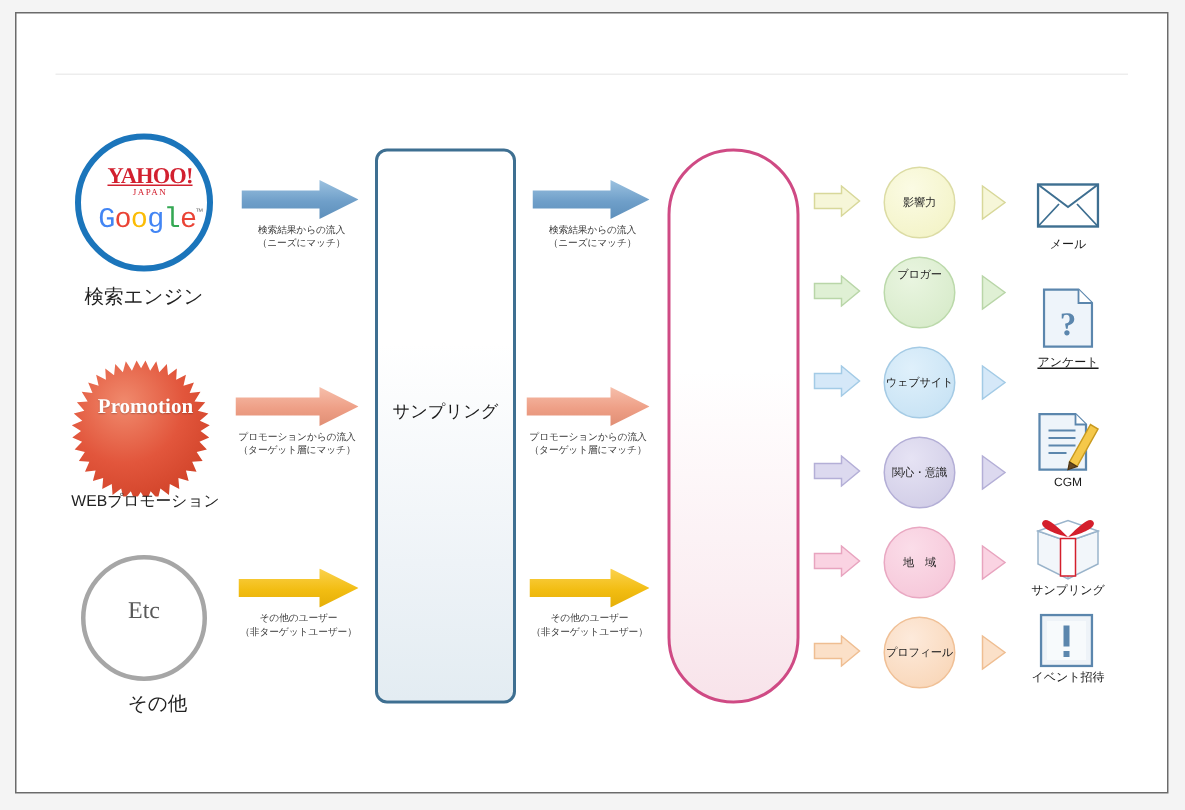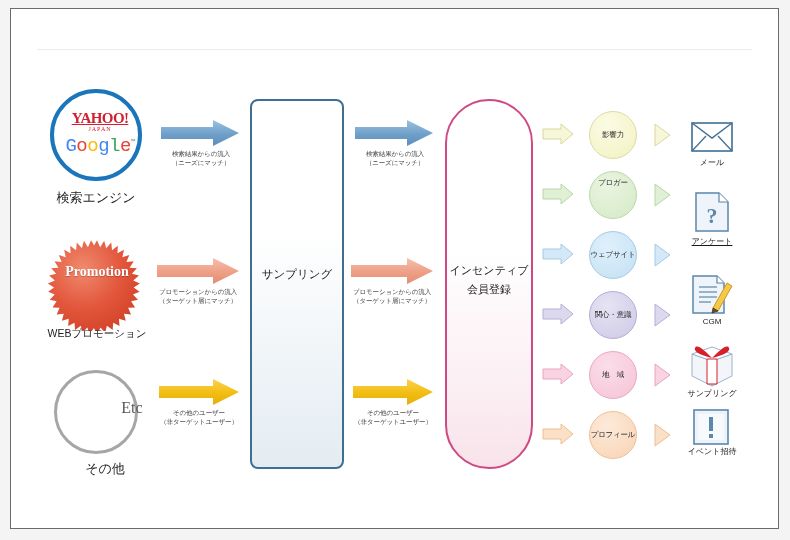--- a/index.html
+++ b/index.html
@@ -27,21 +27,21 @@
 
   
   #promo-burst{position:absolute;left:36px;top:222px;width:100px;height:100px;}
   #promo-label{position:absolute;left:36px;top:255px;width:100px;text-align:center;
     color:#fff;font-size:14px;font-weight:bold;font-family:"Liberation Serif","DejaVu Serif",serif;text-shadow:0 1px 1px rgba(0,0,0,.25);}
 
   
   #etc-circle{position:absolute;left:43px;top:361px;width:84px;height:84px;border-radius:50%;
     border:3px solid #a6a6a6;background:#fff;box-sizing:border-box;}
   #etc-label{position:absolute;left:43px;top:390px;width:84px;text-align:center;font-size:16px;color:#595959;
-    font-family:"Liberation Serif","DejaVu Serif",serif;padding-left:36px;}
+    font-family:"Liberation Serif","DejaVu Serif",serif;}
 
   
   #website-box{position:absolute;left:239px;top:90px;width:94px;height:370px;border:2px solid #3e6f91;
     border-radius:8px;box-sizing:border-box;background:linear-gradient(to bottom,#ffffff 0%,#ffffff 35%,#eef3f7 75%,#e3ecf2 100%);}
   #website-label{position:absolute;left:239px;top:258px;width:94px;text-align:center;font-size:11.5px;color:#1a1a1a;}
 
   #incentive-box{position:absolute;left:434px;top:90px;width:88px;height:370px;border:2px solid #cf4a84;
     border-radius:44px;box-sizing:border-box;background:linear-gradient(to bottom,#ffffff 0%,#ffffff 40%,#fbeef2 80%,#f8e3ea 100%);}
   #incentive-label{position:absolute;left:430px;top:252px;width:96px;text-align:center;font-size:11px;color:#1a1a1a;line-height:1.7;}
 
@@ -159,24 +159,20 @@
 
       <svg class="flowarrow" style="left:342px;top:370px;width:80px;height:26px;" viewBox="0 0 80 26">
         <path d="M0,7 L54,7 L54,0 L80,13 L54,26 L54,19 L0,19 Z" fill="url(#agb3)"></path>
       </svg>
       <div class="flowcap" style="left:330px;top:400px;width:104px;">
         <div>その他のユーザー</div>
         <div>（非ターゲットユーザー）</div>
       </div>
 
       <div id="incentive-box"></div>
-      <div id="incentive-label">
-        <div>インセンティブ</div>
-        <div>会員登録</div>
-      </div>
 
       <svg class="pale-arrow" style="left:531px;top:114px;width:32px;height:22px;" viewBox="0 0 32 22">
         <path d="M1,6 L19,6 L19,1 L31,11 L19,21 L19,16 L1,16 Z" fill="#f6f6d8" stroke="#d8d89a" stroke-width="1"></path>
       </svg>
       <div class="stage-circle" style="left:578px;top:102px;background:radial-gradient(circle at 38% 30%,#fbfbe4,#f2f2c2);border:1px solid #dcdca4;"></div>
       <div class="stage-text" style="left:570px;top:122px;">影響力</div>
       <svg class="chev" style="left:642px;top:114px;width:18px;height:24px;" viewBox="0 0 18 24">
         <path d="M2,1 L17,12 L2,23 Z" fill="#f6f6d8" stroke="#d8d89a" stroke-width="1"></path>
       </svg>
       <svg style="position:absolute;left:680px;top:113px;width:42px;height:30px;" viewBox="0 0 42 30">

